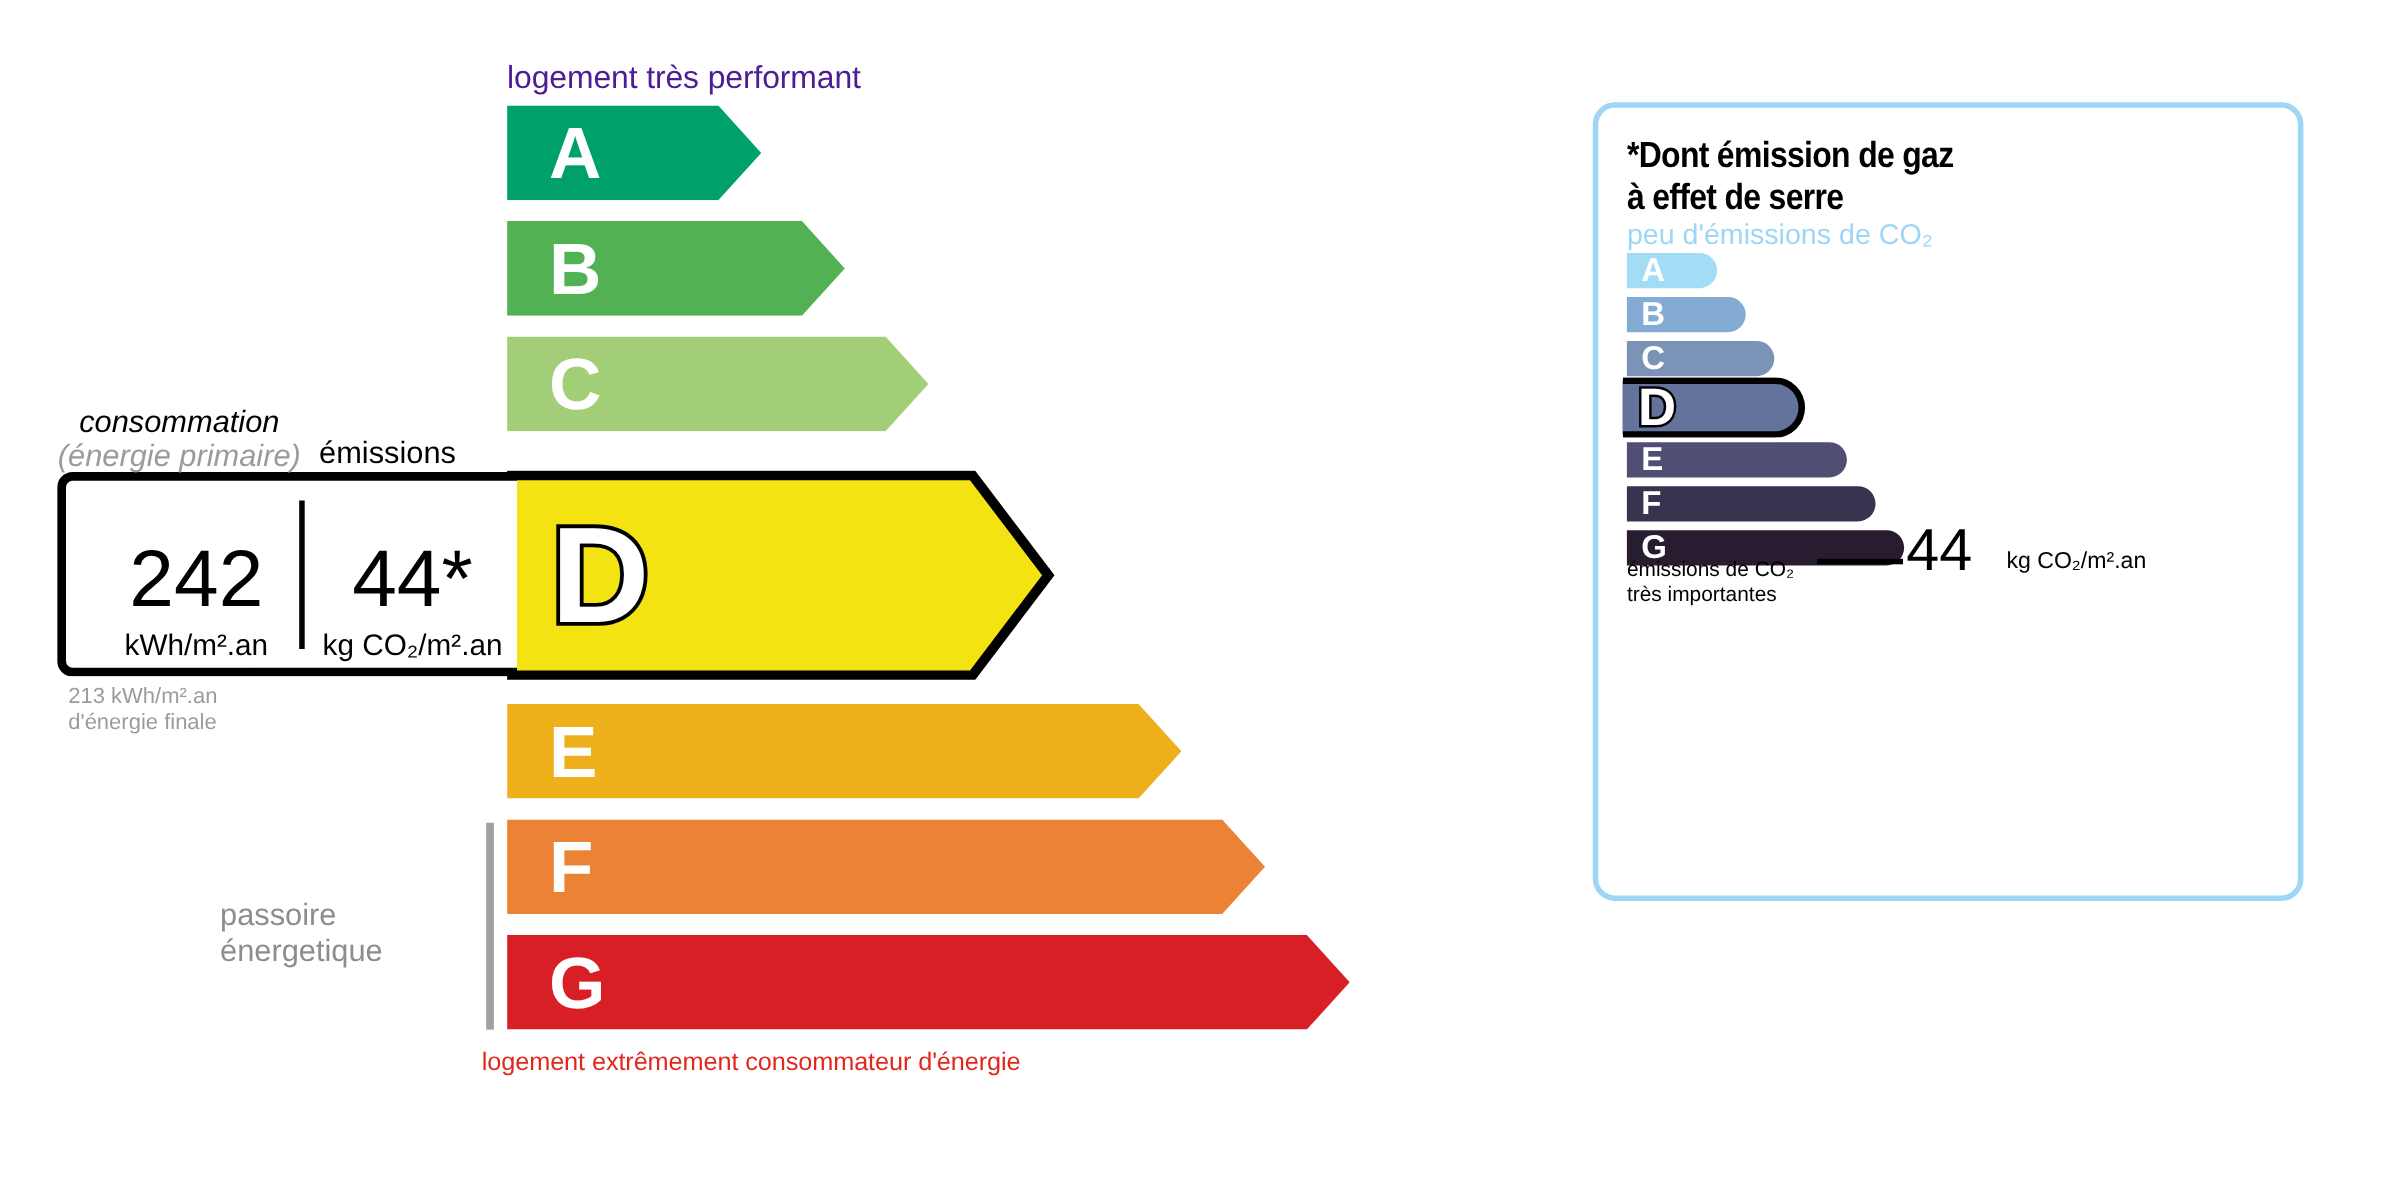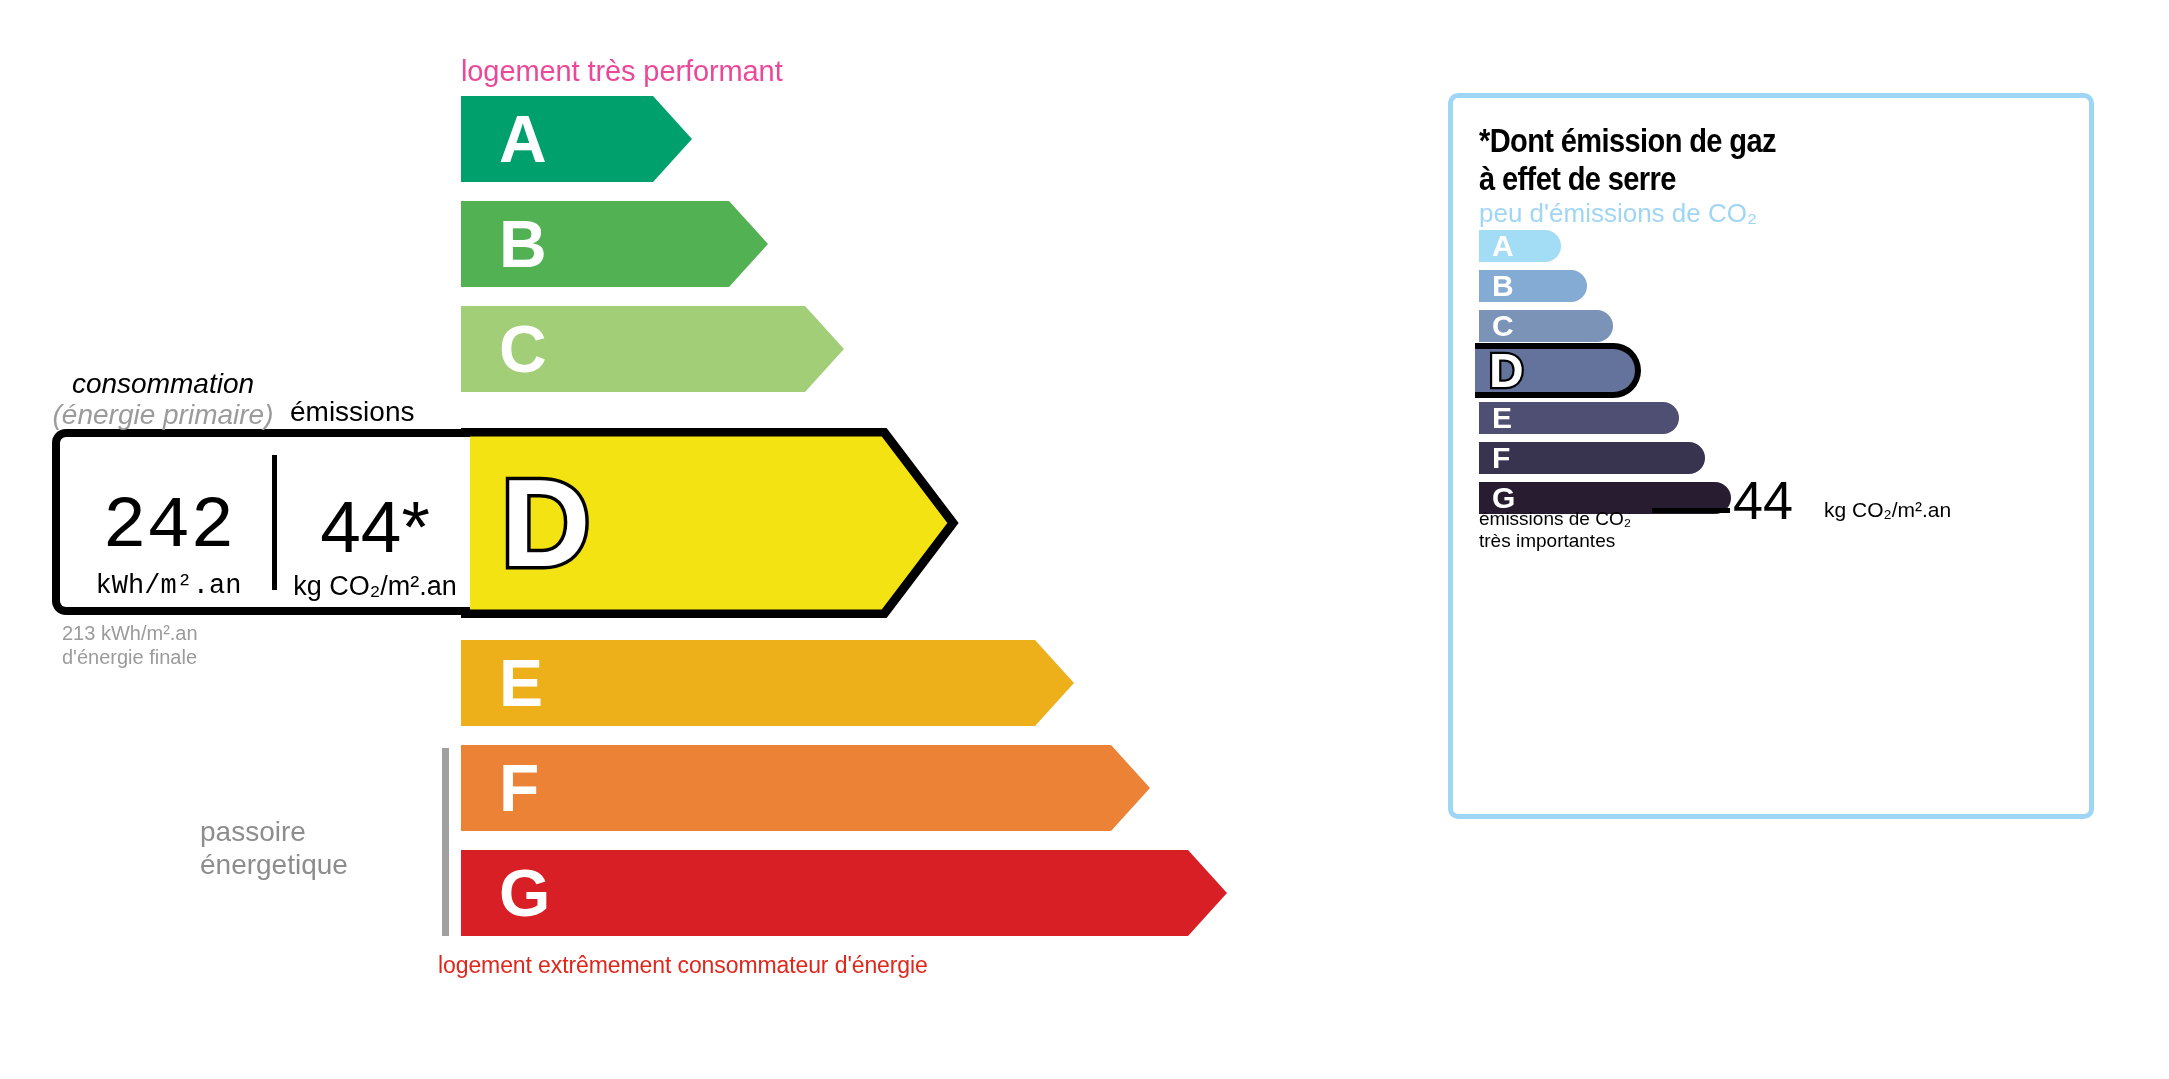--- a/index.html
+++ b/index.html
@@ -27,21 +27,21 @@
     left: 0; top: 0;
     width: 1400px;
     height: 1079px;
   }
 
   .dpe-top-label {
     position: absolute;
     left: 461px;
     top: 55px;
     font-size: 29px;
-    color: #ec4899;
+    color: #4c1d95;
     white-space: nowrap;
     letter-spacing: -0.1px;
     text-align: center;
   }
   .dpe-bottom-label {
     position: absolute;
     left: 438px;
     top: 952px;
     font-size: 23px;
     color: #e1261c;
@@ -129,21 +129,21 @@
     line-height: 1;
     white-space: nowrap;
   }
   .val-block .unit {
     font-size: 27px;
     color: #000000;
     margin-top: 8px;
     white-space: nowrap;
     text-align: center;
   }
-  #consumption-value-block { left: 66px; top: 490px; width: 205px; font-family: Liberation Mono, monospace; }
+  #consumption-value-block { left: 76px; top: 490px; width: 205px; }
   #emission-value-block    { left: 280px; top: 490px; width: 190px; }
 
   #label-consommation {
     position: absolute;
     left: 48px;
     top: 368px;
     width: 230px;
     text-align: center;
     font-size: 28px;
     color: #000000;
@@ -192,21 +192,21 @@
   }
 
   
   #ges-panel {
     position: absolute;
     left: 1448px;
     top: 93px;
     width: 646px;
     height: 726px;
     border: 5px solid #9fd6f5;
-    border-radius: 10px;
+    border-radius: 20px;
     box-sizing: border-box;
     background: #ffffff;
   }
   #ges-title {
     position: absolute;
     left: 26px;
     top: 24px;
     font-size: 33px;
     font-weight: bold;
     color: #000000;

